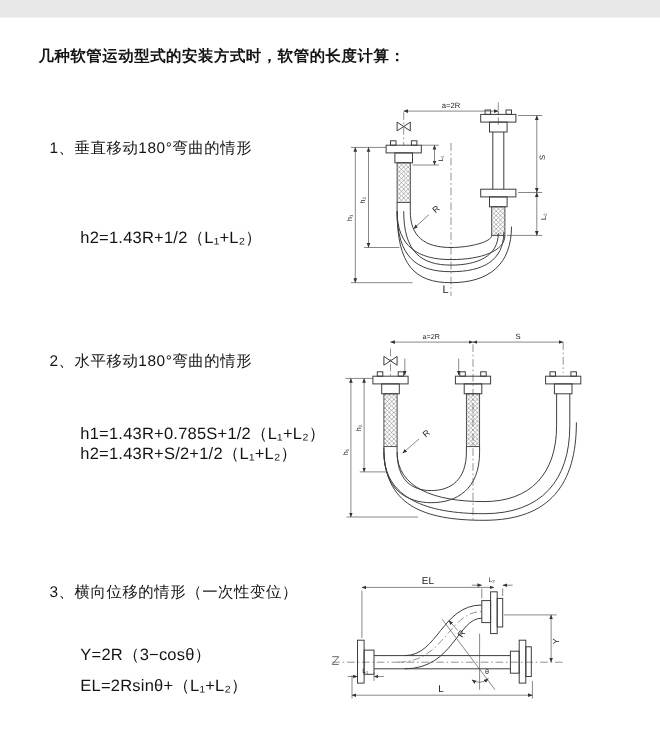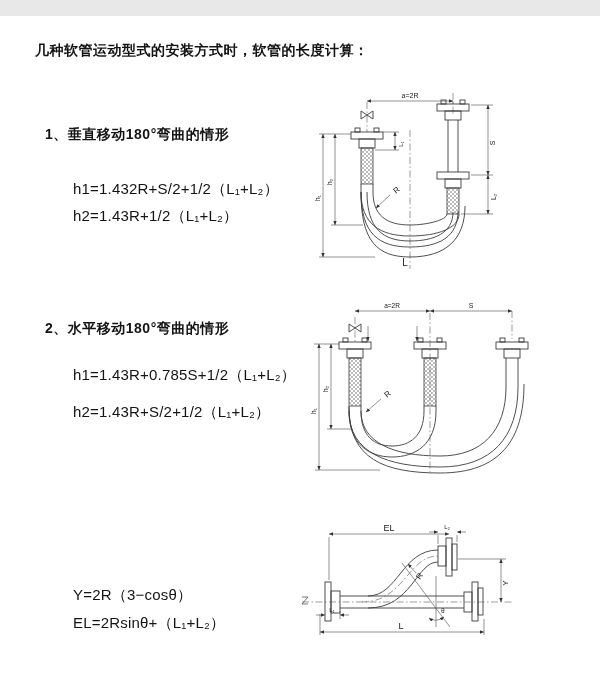--- a/index.html
+++ b/index.html
@@ -2,26 +2,26 @@
 <html><head>
 <meta charset="utf-8">
 <style>
   html,body{margin:0;padding:0;background:#e8e8e8;}
   .page{
     position:relative;width:600px;height:675px;background:#ffffff;
     font-family:"Liberation Sans","DejaVu Sans",sans-serif;color:#141414;
     overflow:hidden;margin:16px auto;
   }
   .title{position:absolute;left:35px;top:26px;font-size:14px;font-weight:bold;letter-spacing:.5px;}
-  .sec-heading{position:absolute;left:45px;font-size:14px;font-weight:bold;letter-spacing:.5px;}
+  .sec-heading{position:absolute;left:45px;font-size:14px;font-weight:normal;letter-spacing:.5px;}
   .formula{position:absolute;left:73px;font-size:15px;font-weight:500;letter-spacing:.2px;white-space:nowrap;}
   .h1-pos{top:110px}
   .f1a{top:136px}.f1b{top:164px}.f1c{top:191px}
   .h2-pos{top:304px}
-  .f2a{top:331px}.f2b{top:350px}.f2c{top:387px}
+  .f2a{top:331px}.f2b{top:369px}.f2c{top:387px}
   .h3-pos{top:514px}
   .f3a{top:542px}.f3b{top:570px}.f3c{top:598px}
   svg.diag{position:absolute;overflow:visible;}
   #d1{left:315px;top:72px;}
   #d2{left:310px;top:283px;}
   #d3{left:298px;top:503px;}
   svg .draw{stroke:#3c3c3c;stroke-width:.9;fill:none;}
   svg .dim{stroke:#4a4a4a;stroke-width:.6;fill:none;}
   svg .cl{stroke:#5a5a5a;stroke-width:.6;fill:none;stroke-dasharray:7 2.5 1.5 2.5;}
   svg text{fill:#1b1b1b;font-family:"Liberation Sans","DejaVu Sans",sans-serif;}
@@ -39,21 +39,20 @@
       </marker>
       <pattern id="braid" width="4" height="4" patternUnits="userSpaceOnUse">
         <path d="M0,0 L4,4 M4,0 L0,4" stroke="#7a7a7a" stroke-width="0.5"></path>
       </pattern>
     </defs>
   </svg>
 
   <div class="title">几种软管运动型式的安装方式时，软管的长度计算：</div>
 
   <div class="sec-heading h1-pos">1、垂直移动180°弯曲的情形</div>
-  <div class="formula f1b">h1=1.432R+S/2+1/2（L₁+L₂）</div>
   <div class="formula f1c">h2=1.43R+1/2（L₁+L₂）</div>
 
   <svg id="d1" class="diag" width="280" height="185" viewBox="0 0 280 185">
 
     <g class="cl">
       <line x1="52" y1="14" x2="52" y2="44"></line>
       <line x1="138" y1="5" x2="138" y2="26"></line>
       <line x1="95" y1="42" x2="95" y2="181"></line>
     </g>
 
@@ -180,20 +179,21 @@
       <line x1="5" y1="171" x2="70" y2="171"></line>
       <line x1="71" y1="100" x2="56" y2="113" marker-end="url(#arw)"></line>
     </g>
     <text x="82" y="9" font-size="6.5" text-anchor="middle">a=2R</text>
     <text x="161" y="9" font-size="7" text-anchor="middle">S</text>
     <text x="18" y="90" font-size="6.5" transform="rotate(-90,18,90)" text-anchor="middle">h₂</text>
     <text x="6" y="112" font-size="6.5" transform="rotate(-90,6,112)" text-anchor="middle">h₁</text>
     <text x="77" y="99" font-size="8" transform="rotate(-40,77,99)">R</text>
   </svg>
 
+  <div class="sec-heading h3-pos">3、横向位移的情形（一次性变位）</div>
   <div class="formula f3b">Y=2R（3−cosθ）</div>
   <div class="formula f3c">EL=2Rsinθ+（L₁+L₂）</div>
 
   <svg id="d3" class="diag" width="300" height="142" viewBox="0 0 300 142">
     <g class="cl">
       <line x1="4" y1="83" x2="216" y2="83"></line>
       <path d="M64,83 C106,83 110,37 140,37"></path>
     </g>
     <g class="draw">
       <polyline points="4,78 10,78 4,85 10,85" stroke-width="0.7"></polyline>

